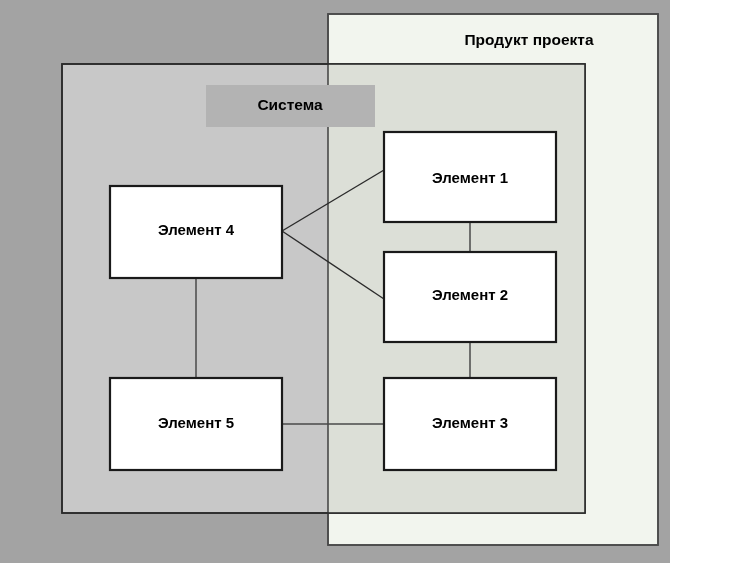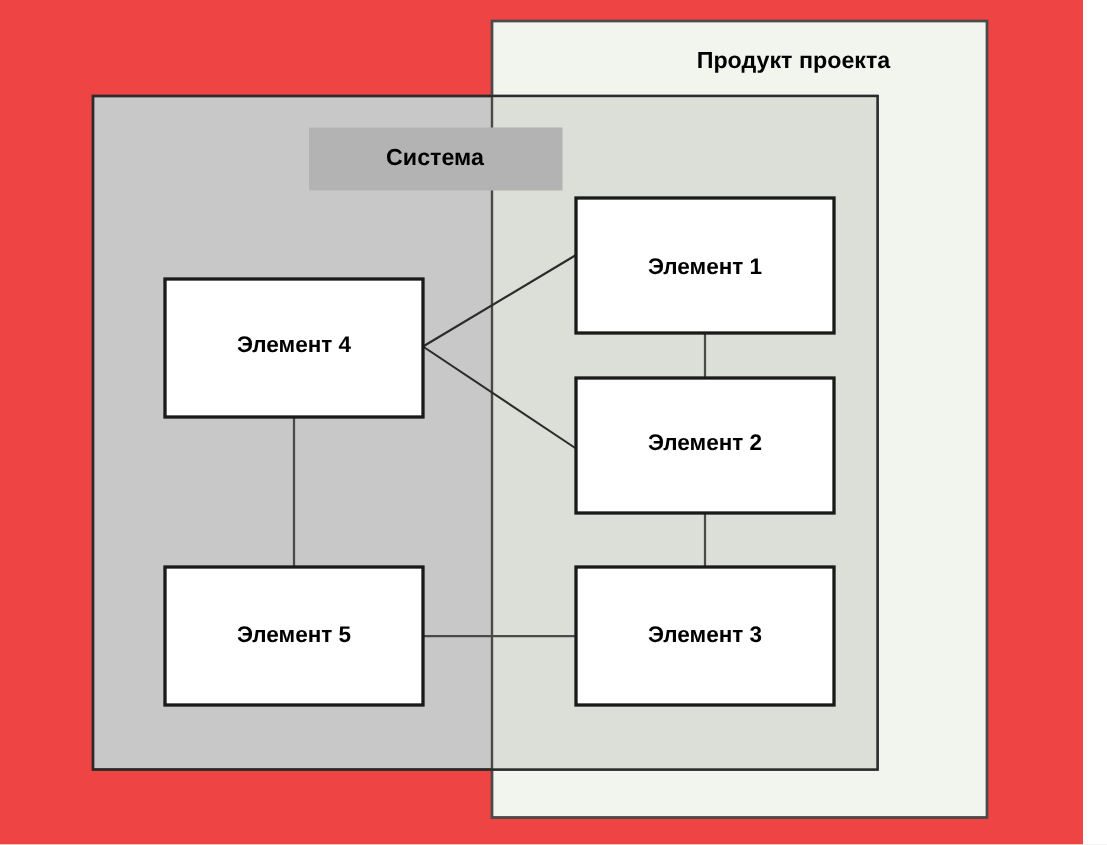--- a/index.html
+++ b/index.html
@@ -7,23 +7,23 @@
     margin: 0;
     padding: 0;
     background: #ffffff;
   }
   body {
     font-family: "Liberation Sans", sans-serif;
     -webkit-font-smoothing: antialiased;
   }
   #canvas {
     position: relative;
-    width: 722px;
+    width: 670px;
     height: 563px;
-    background: #ef4444;
+    background: #a3a3a3;
     overflow: hidden;
   }
   
   #diagram-svg {
     position: absolute;
     left: 0;
     top: 0;
     width: 738px;
     height: 563px;
     display: block;

